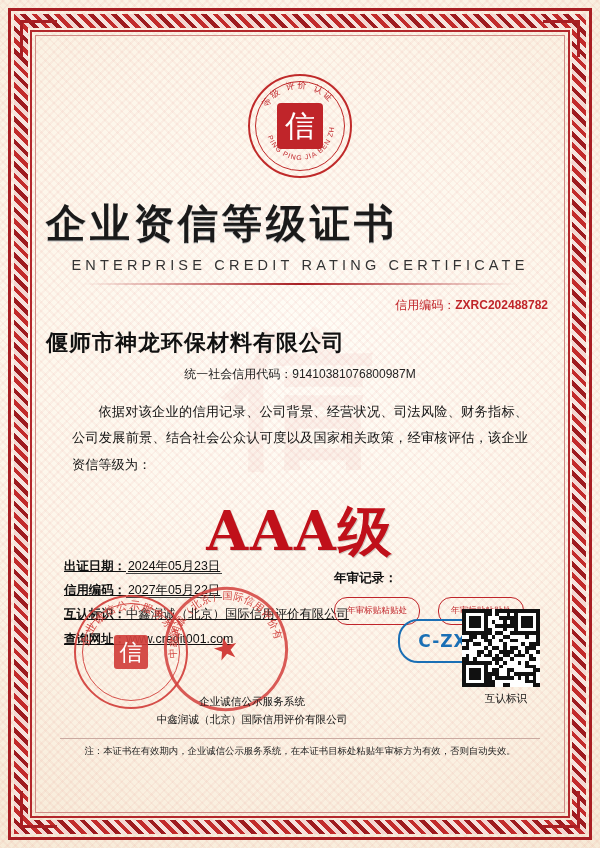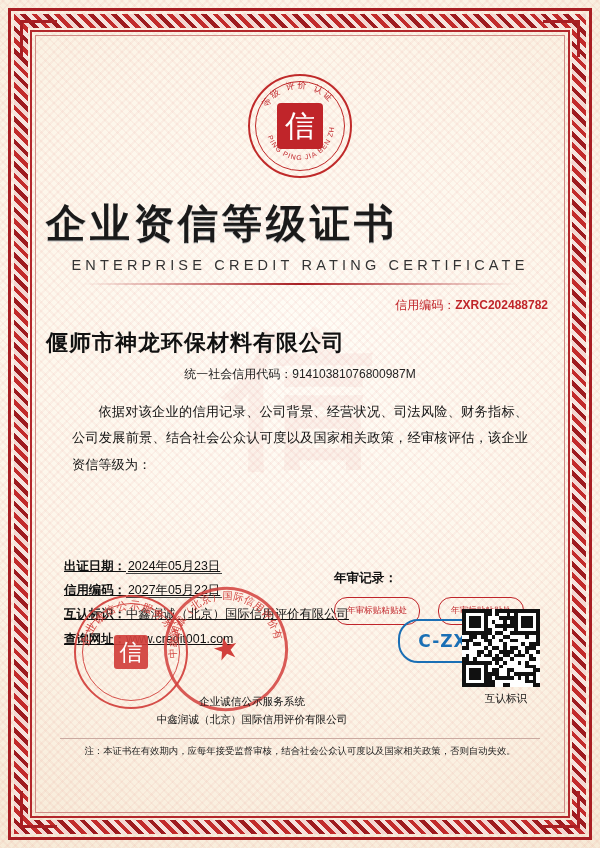--- a/index.html
+++ b/index.html
@@ -263,20 +263,21 @@
       <span class="label">信用编码：</span><span class="val">ZXRC202488782</span>
     </div>
 
     <div class="company">偃师市神龙环保材料有限公司</div>
     <div class="usci">
       <span>统一社会信用代码：</span><span>91410381076800987M</span>
     </div>
 
     <div class="body-text">依据对该企业的信用记录、公司背景、经营状况、司法风险、财务指标、公司发展前景、结合社会公众认可度以及国家相关政策，经审核评估，该企业资信等级为：</div>
 
+    <div class="grade">AAA级</div>
 
     <div class="meta">
       <div class="row">
         <span class="k">出证日期：</span><span class="u">2024年05月23日</span>
       </div>
       <div class="row">
         <span class="k">信用编码：</span><span class="u">2027年05月22日</span>
       </div>
       <div class="row">
         <span class="k">互认标识：</span><span>中鑫润诚（北京）国际信用评价有限公司</span>
@@ -567,17 +568,17 @@
         </div>
 
       <div class="caption-row">
         <div class="cap-left">
           <div>企业诚信公示服务系统</div>
           <div>中鑫润诚（北京）国际信用评价有限公司</div>
         </div>
         <div class="cap-mid">互认标识</div>
       </div>
 
-      <div class="note">注：本证书在有效期内，应每年接受监督审核，结合社会公众认可度以及国家相关政策，否则自动失效。</div>
+      <div class="note">注：本证书在有效期内，企业诚信公示服务系统，在本证书目标处粘贴年审标方为有效，否则自动失效。</div>
     </div>
 
   </div>
 </div>
 
 </body></html>

